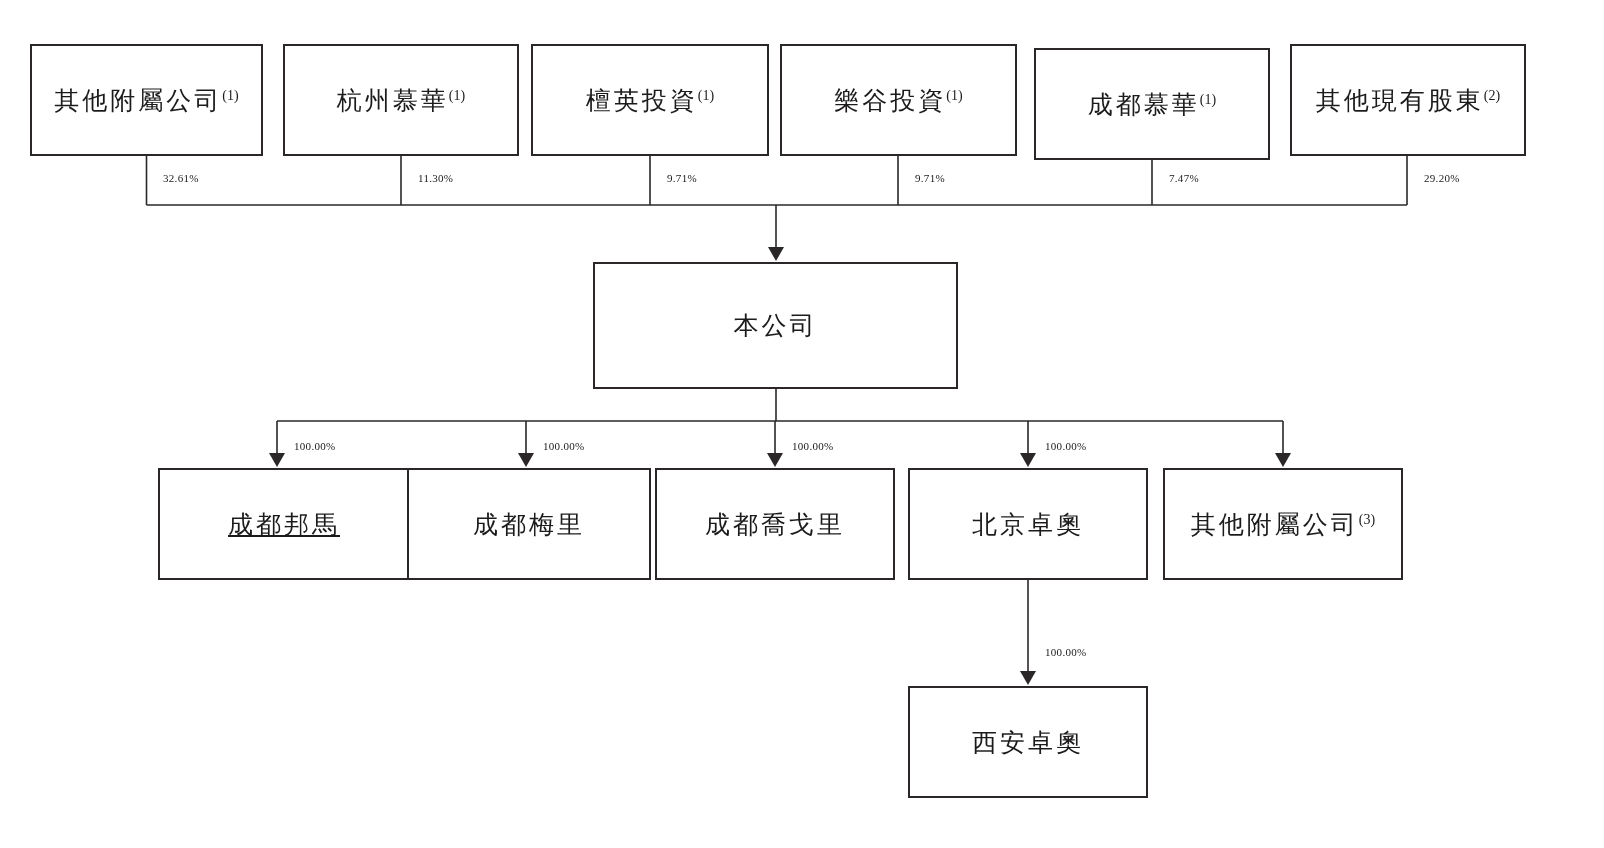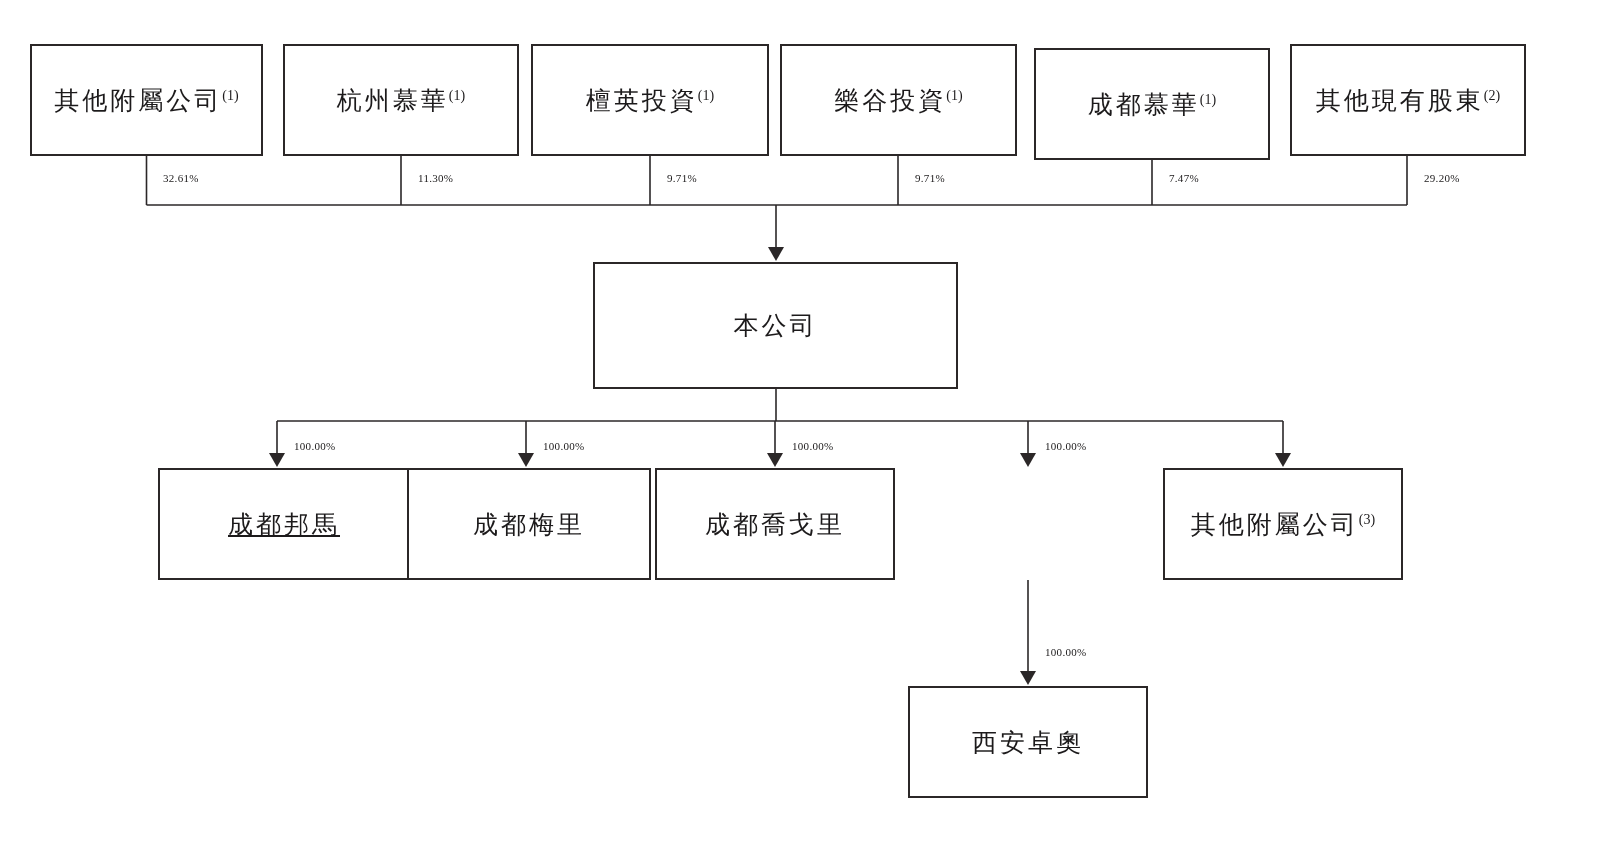--- a/index.html
+++ b/index.html
@@ -108,20 +108,23 @@
 
   <div class="node" style="left:158px; top:468px; width:252px;text-decoration:underline;">
     <span>成都邦馬</span>
   </div>
   <div class="node" style="left:407px; top:468px; width:244px;">
     <span>成都梅里</span>
   </div>
   <div class="node" style="left:655px; top:468px; width:240px;">
     <span>成都喬戈里</span>
   </div>
+  <div class="node" style="left:908px; top:468px; width:240px;">
+    <span>北京卓奧</span>
+  </div>
   <div class="node" style="left:1163px; top:468px; width:240px;justify-content:center;">
     <span><span>其他附屬公司</span><span class="note">(3)</span></span>
   </div>
 
   <span class="pct" style="left:1045px; top:646px;">100.00%</span>
   <div class="node" style="left:908px; top:686px; width:240px;">
     <span>西安卓奧</span>
   </div>
 
 </div>

